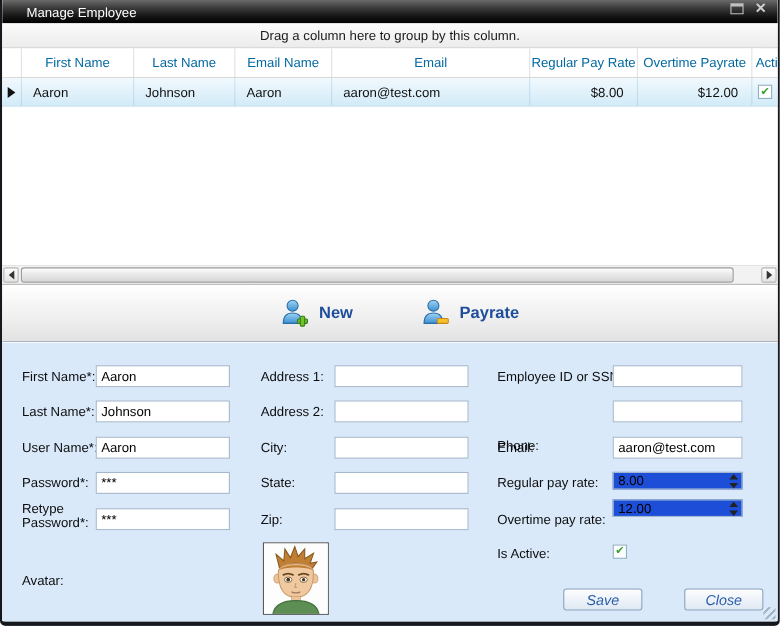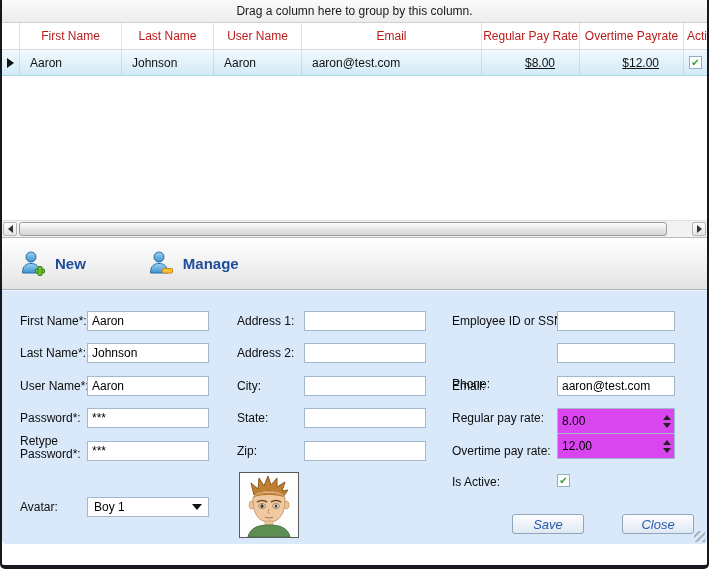--- a/index.html
+++ b/index.html
@@ -23,83 +23,90 @@
   .btn-close::before{ content:"\2715"; }
   
   .groupbar{
     height:23px; background:linear-gradient(180deg,#fbfbfb,#ececec);
     border-bottom:1px solid #cfcfcf; display:flex; align-items:center; justify-content:center;
     font-size:12px; color:#1a1a1a;
   }
   
   .gridhead{
     height:27px; display:grid; grid-template-columns:18px 102px 92px 88px 180px 98px 104px 23px;
-    background:#fff; border-bottom:1px solid #d9d9d9; font-size:12px; color:#b91c1c;
+    background:#fff; border-bottom:1px solid #d9d9d9; font-size:12px; color:#0369a1;
   }
   .gridhead .hcell{ display:flex; align-items:center; justify-content:center; border-right:1px solid #e2e2e2; white-space:nowrap; overflow:hidden; }
   .gridhead .hcell.last{ justify-content:flex-start; padding-left:3px; border-right:none; }
   .gridrow{
     height:26px; display:grid; grid-template-columns:18px 102px 92px 88px 180px 98px 104px 23px;
     background:linear-gradient(180deg,#f1f9fd 0%,#d2ebf8 100%);
     border-bottom:1px solid #aed7eb; font-size:12px; color:#111;
   }
   .gridrow .cell{ display:flex; align-items:center; border-right:1px solid rgba(140,185,215,.35); white-space:nowrap; overflow:hidden; }
   .cell.pad{ padding-left:10px; }
-  .cell.num{ justify-content:flex-end; padding-right:24px;text-decoration:underline; }
+  .cell.num{ justify-content:flex-end; padding-right:12px; }
   .cell.ctr{ justify-content:center; border-right:none; }
   .row-arrow{ width:0; height:0; border-top:5px solid transparent; border-bottom:5px solid transparent; border-left:7px solid #111; margin-left:5px; }
   .checkbox{ width:13px; height:13px; background:#fff; border:1px solid #8fb0c4; display:flex; align-items:center; justify-content:center; }
   .checkbox.checked::before{ content:"\2714"; color:#2fa12b; font-size:10px; line-height:10px; }
   .gridempty{ height:145px; background:#fff; border-bottom:1px solid #e0e0e0; }
   
   .hscroll{ height:17px; background:#f2f2f2; position:relative; border-bottom:1px solid #b9b9b9; }
   .sbtn{ position:absolute; top:1px; width:14px; height:14px; background:linear-gradient(180deg,#fdfdfd,#e4e4e4); border:1px solid #b5b5b5; border-radius:2px; display:flex; align-items:center; justify-content:center; }
   .sbtn.left{ left:1px; } .sbtn.right{ right:1px; }
   .tri-l{ width:0;height:0;border-top:4px solid transparent;border-bottom:4px solid transparent;border-right:5px solid #333; }
   .tri-r{ width:0;height:0;border-top:4px solid transparent;border-bottom:4px solid transparent;border-left:5px solid #333; }
   .sthumb{ position:absolute; left:17px; top:1px; width:648px; height:14px; border:1px solid #9d9d9d; border-radius:3px; background:linear-gradient(180deg,#fefefe 0%,#e9e9e9 45%,#d6d6d6 100%); }
   
-  .toolbar{ height:52px; background:linear-gradient(180deg,#ffffff 0%,#efefef 60%,#e2e2e2 100%); border-bottom:1px solid #aab4bc; display:flex; align-items:center; padding-left:18px; }
+  .toolbar{ height:52px; background:linear-gradient(180deg,#ffffff 0%,#efefef 60%,#e2e2e2 100%); border-bottom:1px solid #aab4bc; display:flex; align-items:center; padding-left:18px;justify-content:center; }
   .toolbtn{ display:flex; align-items:center; gap:9px; cursor:pointer; }
   .toolbtn + .toolbtn{ margin-left:62px; }
   .toolbtn .tlabel{ font-size:15px; font-weight:bold; color:#1d4d9b; }
   
   .formpanel{ height:254px; background:#d9e9fa; border-top:1px solid #f5f9fd; position:relative; border-radius:0 0 4px 4px; }
   .flabel{ position:absolute; font-size:12px; color:#0d0d0d; line-height:13px; }
   .finput{ position:absolute; height:20px; border:1px solid #a3b8cc; background:#fff; font-family:"Liberation Sans",sans-serif; font-size:12px; padding:0 4px; color:#000; }
-  .spinwrap{ position:absolute; width:118px; height:26px; border:1px solid #a3b8cc; background:#d946ef; display:flex; align-items:center; }
+  .spinwrap{ position:absolute; width:118px; height:16px; border:1px solid #a3b8cc; background:#1d4ed8; display:flex; align-items:center; }
   .spinwrap .sval{ flex:1; font-size:12px; padding-left:4px; color:#000; }
   .spinbtns{ width:14px; display:flex; flex-direction:column; align-items:center; justify-content:center; gap:3px; }
   .up{ width:0;height:0;border-left:4px solid transparent;border-right:4px solid transparent;border-bottom:5px solid #222; }
   .down{ width:0;height:0;border-left:4px solid transparent;border-right:4px solid transparent;border-top:5px solid #222; }
   .selectbox{ position:absolute; width:122px; height:20px; border:1px solid #a3b8cc; background:#fff; display:flex; align-items:center; justify-content:space-between; padding:0 6px; font-size:12px; }
   .selarrow{ width:0;height:0;border-left:5px solid transparent;border-right:5px solid transparent;border-top:6px solid #111; }
   .avatarbox{ position:absolute; left:237px; top:181px; width:60px; height:66px; border:1px solid #5a5a5a; background:#fff; }
   .formcheck{ position:absolute; left:555px; top:183px; }
   .dlgbtn{ position:absolute; width:72px; height:20px; border:1px solid #8fa6bd; border-radius:3px;
     background:linear-gradient(180deg,#fdfdfe 0%,#eef3f9 50%,#dfe8f2 100%);
     color:#2a5caa; font-size:13px; display:flex; align-items:center; justify-content:center; cursor:pointer;font-style:italic; }
   .grip{ position:absolute; right:2px; bottom:2px; width:11px; height:11px;
     background:repeating-linear-gradient(135deg, transparent 0 3px, #9aa8b5 3px 5px); opacity:.8; }
 </style>
 </head>
 <body>
 
 <div class="window">
 
+  <div class="titlebar">
+    <span class="title">Manage Employee</span>
+    <div class="winbtns">
+      <div class="btn-min"></div>
+      <div class="btn-close"></div>
+    </div>
+  </div>
 
   <div class="groupbar">
     <span>Drag a column here to group by this column.</span>
   </div>
 
   <div class="gridhead">
     <div class="hcell"></div>
     <div class="hcell">First Name</div>
     <div class="hcell">Last Name</div>
-    <div class="hcell">User Name</div>
+    <div class="hcell">Email Name</div>
     <div class="hcell">Email</div>
     <div class="hcell">Regular Pay Rate</div>
     <div class="hcell">Overtime Payrate</div>
     <div class="hcell last">Active</div>
   </div>
 
   <div class="gridrow">
     <div class="cell">
         <span class="row-arrow"></span>
       </div>
@@ -143,21 +150,21 @@
         </g>
       </svg>
       <span class="tlabel">New</span>
     </div>
     <div class="toolbtn">
       <svg width="26" height="28" viewBox="0 0 26 28">
         <circle cx="11" cy="7" r="5" fill="url(#pb)" stroke="#2a6ea8" stroke-width="1"></circle>
         <path d="M2.5,23 C2.5,15.5 6.5,13.5 11,13.5 C15.5,13.5 19.5,15.5 19.5,23 Z" fill="url(#pb)" stroke="#2a6ea8" stroke-width="1"></path>
         <rect x="14.5" y="18.5" width="10" height="4.5" rx="1" fill="#f5c22e" stroke="#c8861e" stroke-width="1"></rect>
       </svg>
-      <span class="tlabel">Manage</span>
+      <span class="tlabel">Payrate</span>
     </div>
   </div>
 
   <div class="formpanel">
 
     <label class="flabel" style="left:18px;top:24px;">First Name*:</label>
     <input class="finput" style="left: 85px; top: 20px; width: 122px;" value="Aaron">
 
     <label class="flabel" style="left:18px;top:56px;">Last Name*:</label>
     <input class="finput" style="left: 85px; top: 52px; width: 122px;" value="Johnson">
@@ -165,24 +172,20 @@
     <label class="flabel" style="left:18px;top:89px;">User Name*:</label>
     <input class="finput" style="left: 85px; top: 85px; width: 122px;" value="Aaron">
 
     <label class="flabel" style="left:18px;top:121px;">Password*:</label>
     <input class="finput" style="left: 85px; top: 117px; width: 122px;" value="***">
 
     <label class="flabel" style="left:18px;top:144px;width:62px;">Retype Password*:</label>
     <input class="finput" style="left: 85px; top: 150px; width: 122px;" value="***">
 
     <label class="flabel" style="left:18px;top:210px;">Avatar:</label>
-    <div class="selectbox" style="left:85px;top:206px;">
-      <span>Boy 1</span>
-      <span class="selarrow"></span>
-    </div>
 
     <label class="flabel" style="left:235px;top:24px;">Address 1:</label>
     <input class="finput" style="left: 302px; top: 20px; width: 122px;" value="">
 
     <label class="flabel" style="left:235px;top:56px;">Address 2:</label>
     <input class="finput" style="left: 302px; top: 52px; width: 122px;" value="">
 
     <label class="flabel" style="left:235px;top:89px;">City:</label>
     <input class="finput" style="left: 302px; top: 85px; width: 122px;" value="">
 

